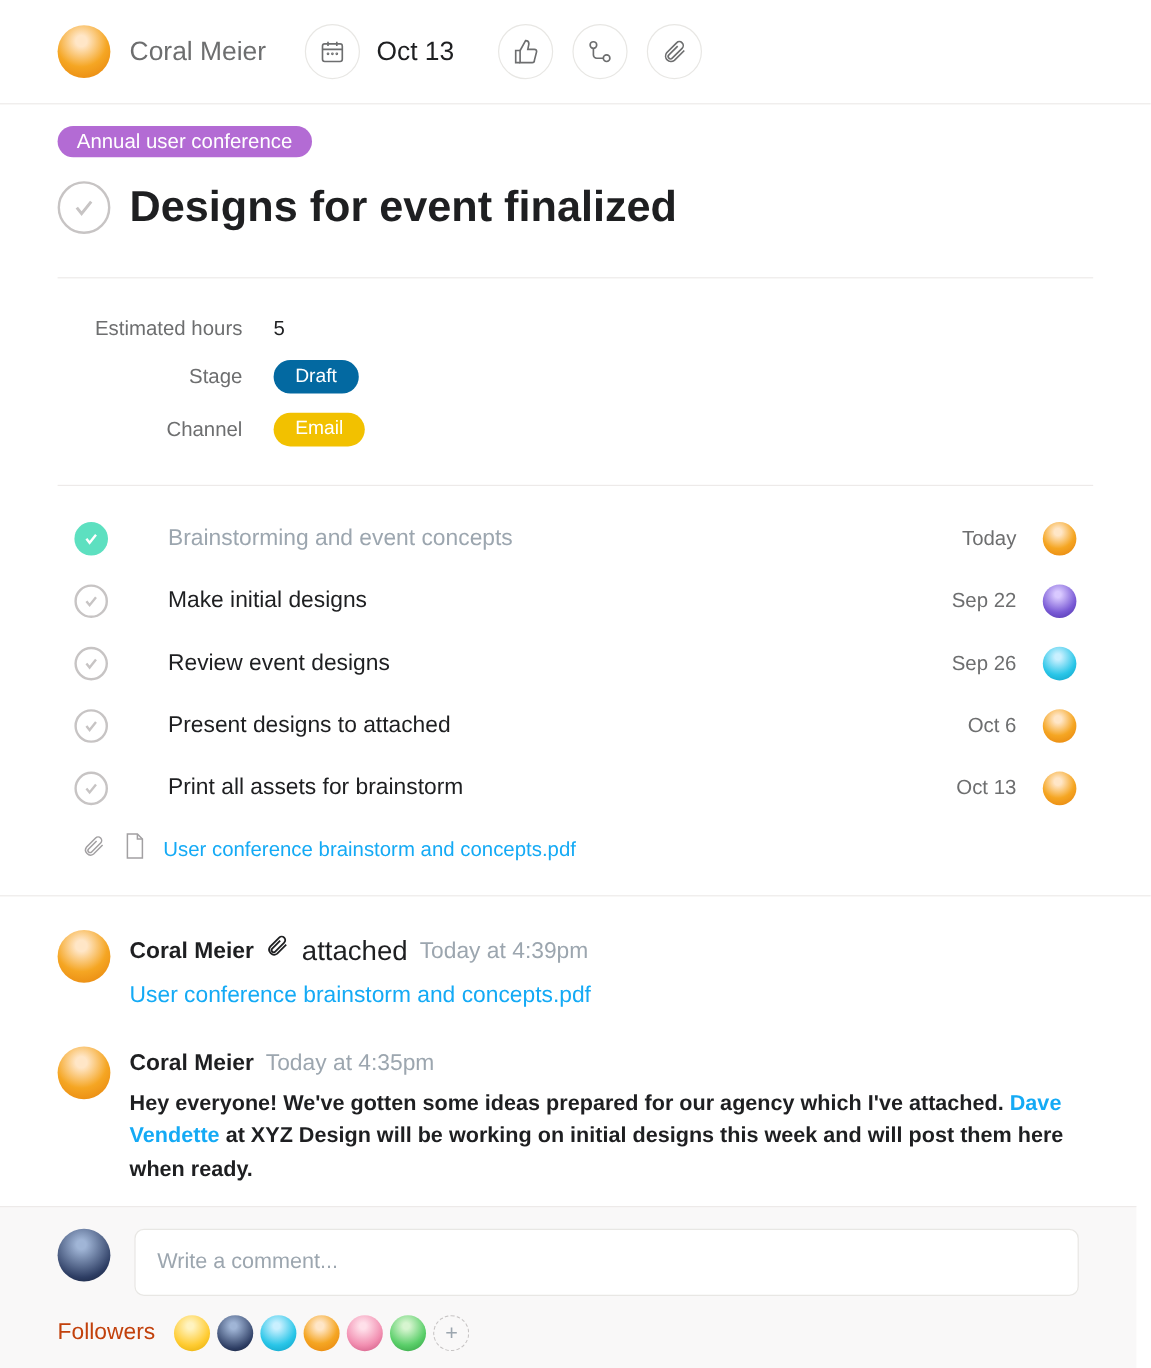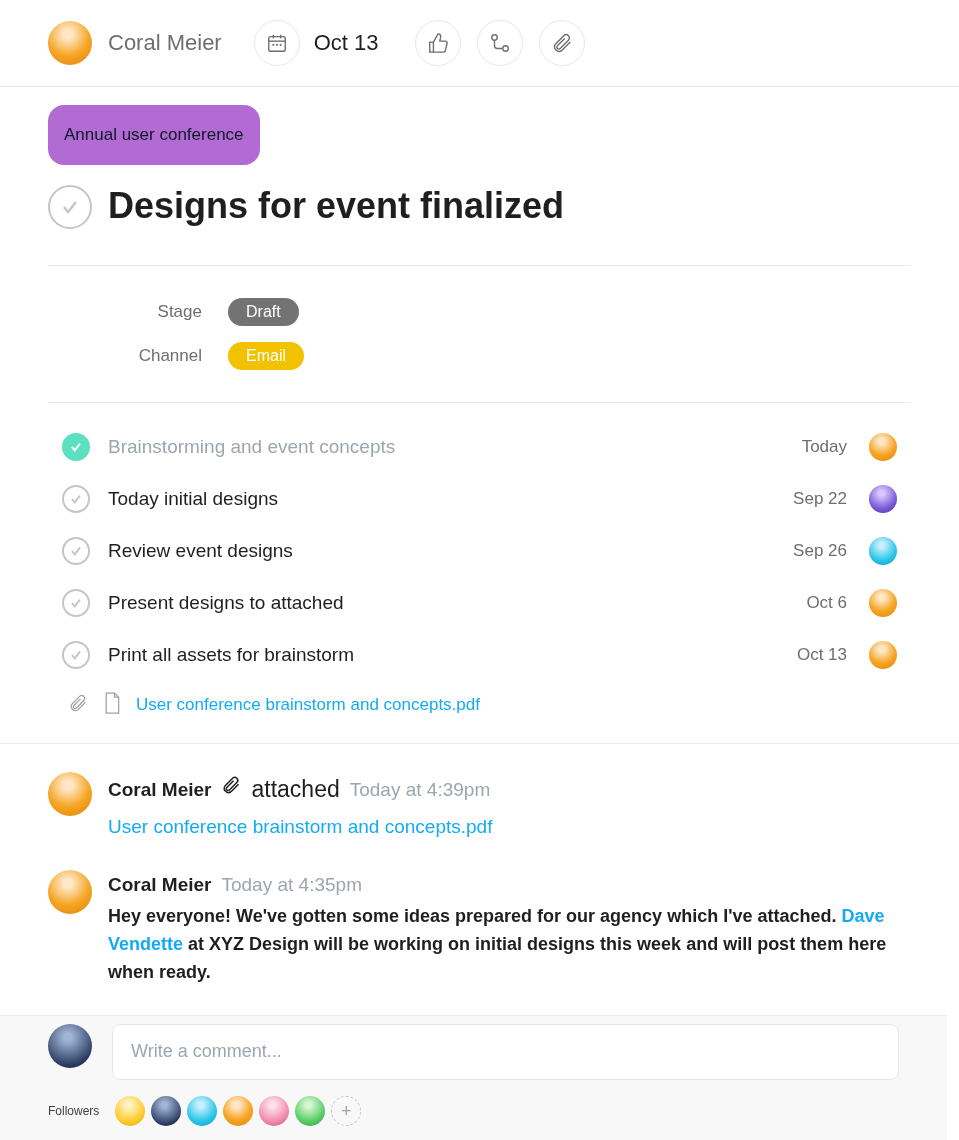--- a/index.html
+++ b/index.html
@@ -43,22 +43,22 @@
 }
 .icon-btn svg { stroke: #6d6e6f; }
 .date-cluster { display: flex; align-items: center; gap: 14px; margin-right: 20px; }
 .date-text { font-size: 22px; color: #1e1f21; }
 
 
 .title-area { padding: 18px 48px 12px; }
 .project-pill {
   display: inline-block;
   background: #b36bd4;
-  color: #0f172a;
-  padding: 20px 16px;
+  color: #ffffff;
+  padding: 3px 16px;
   border-radius: 16px;
   font-size: 17px;
   margin-bottom: 20px;
 }
 .title-row { display: flex; align-items: flex-start; gap: 16px; }
 .check-circle {
   width: 44px; height: 44px;
   border: 2px solid #c7c4c4;
   border-radius: 50%;
   display: inline-flex;
@@ -110,21 +110,21 @@
   width: 28px; height: 28px;
   border-radius: 50%;
   display: inline-flex;
   align-items: center; justify-content: center;
   flex-shrink: 0;
 }
 .st-check.open { border: 2px solid #c7c4c4; }
 .st-check.open svg { stroke: #c7c4c4; }
 .st-check.done { background: #5de0c0; }
 .st-check.done svg { stroke: #fff; }
-.st-title { flex: 1; font-size: 19px; }
+.st-title { flex: 1; font-size: 19px; margin-left: 32px; }
 .st-title.done { color: #9ca6af; }
 .st-date { color: #6d6e6f; font-size: 17px; margin-right: 4px; }
 .avatar-sm { width: 28px; height: 28px; border-radius: 50%; flex-shrink: 0; }
 
 .attach-row {
   display: flex; align-items: center; gap: 14px;
   padding: 10px 20px 24px;
 }
 .attach-row .paperclip { color: #a2a0a2; }
 .file-icon { color: #a2a0a2; }
@@ -142,38 +142,38 @@
 .act-link { color: #14aaf5; font-size: 19px; display: inline-block; margin-top: 4px; }
 .act-text { margin-top: 4px; font-weight: bold; }
 .mention { color: #14aaf5; }
 
 
 .footer {
   position: absolute;
   left: 0; right: 12px; bottom: 0;
   background: #f9f8f8;
   border-top: 1px solid #edeae9;
-  padding: 8px 48px 14px;
+  padding: 18px 48px 14px;
 }
 .comment-row { display: flex; gap: 20px; align-items: flex-start; }
 .comment-input {
   flex: 1;
   border: 1px solid #e8e7e4;
   border-radius: 8px;
   background: #fff;
   padding: 16px 18px;
   font-size: 18px;
   color: #9ca6af;
   min-height: 56px;
 }
 .followers-row {
   display: flex; align-items: center; gap: 16px;
   margin-top: 16px;
 }
-.followers-label { color: #404040; font-size: 12px; }
+.followers-label { color: #c2410c; font-size: 19px; }
 .follower-stack { display: flex; gap: 6px; }
 .avatar-xs { width: 30px; height: 30px; border-radius: 50%; flex-shrink: 0; }
 .add-circle {
   width: 30px; height: 30px; border-radius: 50%;
   border: 1.5px dashed #c7c4c4;
   display: inline-flex; align-items: center; justify-content: center;
   color: #9ca6af; font-size: 18px;
   cursor: pointer;
 }
 
@@ -235,22 +235,26 @@
       <svg width="24" height="24" viewBox="0 0 24 24" fill="none" stroke-width="2.5">
         <polyline points="6 12 10 17 18 7"></polyline>
       </svg>
     </span>
     <h1 class="task-title">Designs for event finalized</h1>
   </div>
 </div>
 
 <div class="fields">
   <div class="field-row">
+    <span class="field-label">Estimated hours</span>
+    <span class="field-value">5</span>
+  </div>
+  <div class="field-row">
     <span class="field-label">Stage</span>
-    <span class="pill" style="background:#737373">Draft</span>
+    <span class="pill" style="background:#0369a1">Draft</span>
   </div>
   <div class="field-row">
     <span class="field-label">Channel</span>
     <span class="pill" style="background:#f2c100">Email</span>
   </div>
 </div>
 
 <div class="subtasks" id="subtask-list">
     <div class="subtask-row">
       <span class="st-check done">
@@ -261,21 +265,21 @@
       <span class="st-title done">Brainstorming and event concepts</span>
       <span class="st-date">Today</span>
       <span class="avatar-sm av-orange"></span>
     </div>
     <div class="subtask-row">
       <span class="st-check open">
         <svg width="16" height="16" viewBox="0 0 24 24" fill="none" stroke-width="3">
           <polyline points="6 12 10 17 18 7"></polyline>
         </svg>
       </span>
-      <span class="st-title">Today initial designs</span>
+      <span class="st-title">Make initial designs</span>
       <span class="st-date">Sep 22</span>
       <span class="avatar-sm av-purple"></span>
     </div>
     <div class="subtask-row">
       <span class="st-check open">
         <svg width="16" height="16" viewBox="0 0 24 24" fill="none" stroke-width="3">
           <polyline points="6 12 10 17 18 7"></polyline>
         </svg>
       </span>
       <span class="st-title">Review event designs</span>

